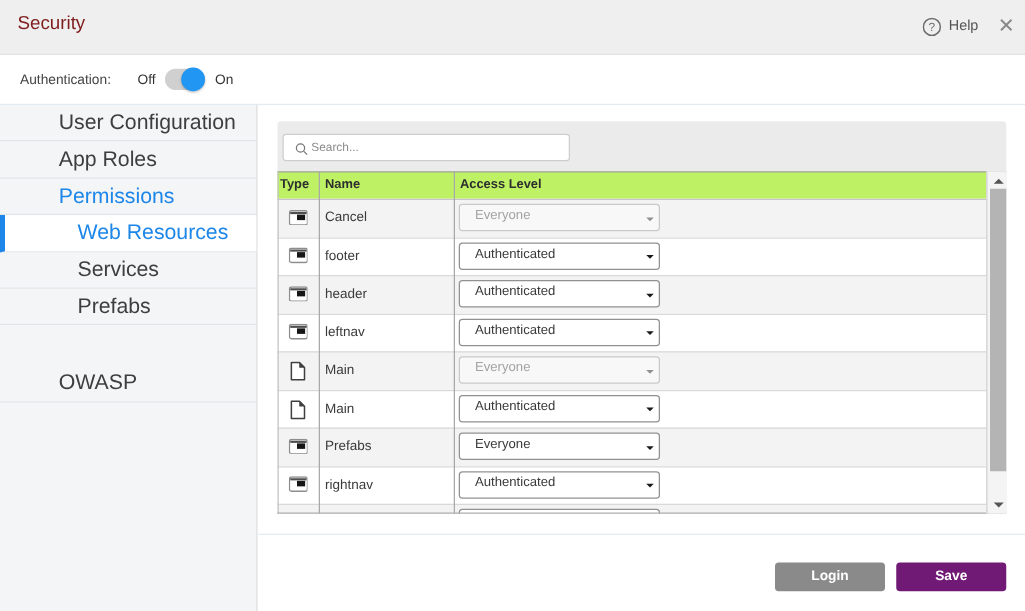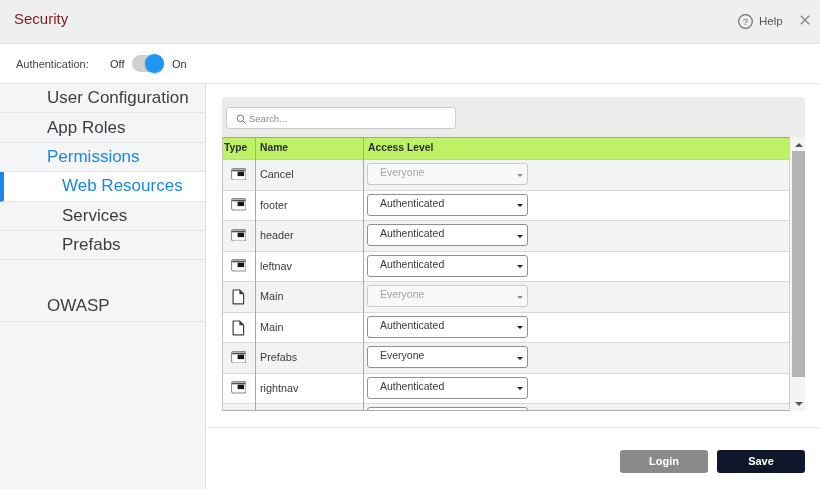--- a/index.html
+++ b/index.html
@@ -40,21 +40,21 @@
 
   #sbar { left:567px; top:40px; width:16px; height:274px; background:#f4f4f4; border-left:1px solid #cfcfcf; }
   #sthumb { left:1.5px; top:14px; width:13px; height:226px; background:#b4b4b4; }
   .sarrow { position:absolute; left:4.5px; width:0; height:0; border-left:4px solid transparent; border-right:4px solid transparent; }
   #sup { top:6px; border-bottom:4.5px solid #555; }
   #sdown { top:265px; border-top:4.5px solid #555; }
 
   #fsep { left:206px; top:427px; width:614px; height:1px; background:#e2ecf2; }
   .btn { position:absolute; top:450px; width:88px; height:23px; border-radius:3px; color:#fff; font-size:11px; font-weight:700; text-align:center; line-height:23px; }
   #cancel { left:620px; background:#8a8a8a; }
-  #save { left:717px; background:#0f172a; }
+  #save { left:717px; background:#701a75; }
 </style>
 </head>
 <body>
 <div id="app">
   <div id="topbar" class="abs"></div>
   <div id="title" class="abs">Security</div>
   <svg class="abs" style="left:737.5px;top:13.5px" width="15" height="15" viewBox="0 0 15 15">
     <circle cx="7.5" cy="7.5" r="6.8" fill="none" stroke="#6e6e6e" stroke-width="1.2"></circle>
     <text x="7.5" y="11" font-size="9.5" fill="#6e6e6e" text-anchor="middle" font-family="Liberation Sans">?</text>
   </svg>

